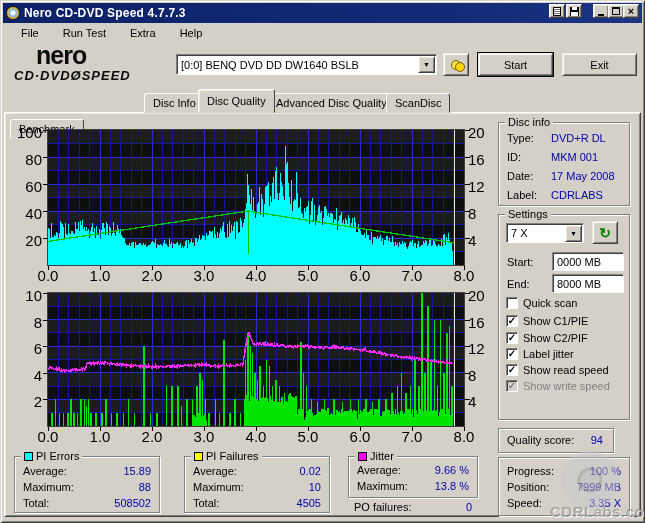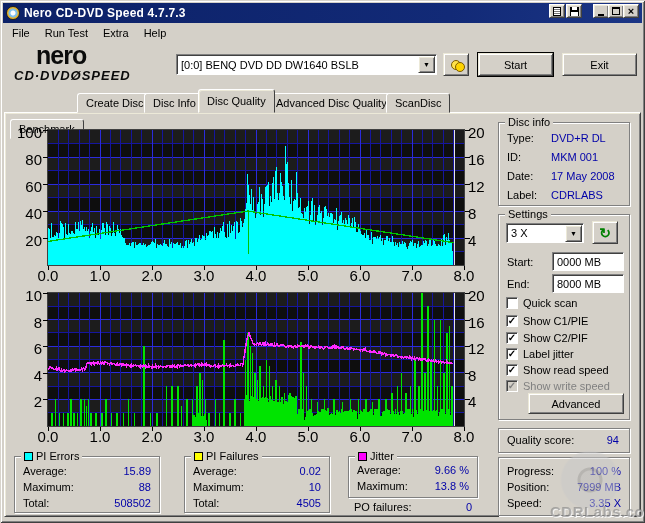--- a/index.html
+++ b/index.html
@@ -16,21 +16,21 @@
   .appicon{width:14px;height:14px;margin-left:3px;border-radius:50%;background:radial-gradient(circle at 50% 50%, #fff 0 2px, #7ec0ee 3px 4px, #e8b429 5px 6px, #3a57c4 7px);border:1px solid #222;}
   .ic-pages{width:8px;height:9px;border:1px solid #000;background:#fff repeating-linear-gradient(180deg,#fff 0 1px,#777 1px 2px);}
   .ic-floppy{width:9px;height:9px;background:#000;position:relative;}
   .ic-floppy::before{content:"";position:absolute;left:2px;top:0;width:5px;height:3px;background:#fff;}
   .ic-floppy::after{content:"";position:absolute;left:1px;bottom:0;width:7px;height:4px;background:#fff;}
   .ic-min{width:6px;height:2px;background:#000;margin-top:7px;}
   .ic-max{width:8px;height:8px;border:1px solid #000;border-top:2px solid #000;}
   .ic-x{font-size:11px;font-weight:bold;color:#000;line-height:10px;}
   
   #menubar{left:3px;top:23px;width:639px;height:19px;display:flex;align-items:center;}
-  .menu-item{font-size:11px;padding:14px 6px;margin-left:3px;}
+  .menu-item{font-size:11px;padding:14px 6px;margin-left:12px;}
   
   .logo1{left:36px;top:44px;font-size:25px;font-weight:bold;letter-spacing:-1px;color:#0b0b0b;line-height:22px;}
   .logo2{left:14px;top:68px;font-size:13px;font-weight:bold;font-style:italic;letter-spacing:1px;color:#0b0b0b;}
   .combo{left:176px;top:54px;width:261px;height:21px;background:#fff;border:1px solid;border-color:#808080 #fff #fff #808080;box-shadow:inset 1px 1px 0 #404040;display:flex;align-items:center;}
   .combo .ctext{font-size:11px;margin-left:4px;flex:1;}
   .drop{width:17px;height:17px;margin-right:1px;background:#D4D0C8;border:1px solid;border-color:#fff #404040 #404040 #fff;box-shadow:inset 1px 1px 0 #ece9d8, inset -1px -1px 0 #808080;display:flex;align-items:center;justify-content:center;font-size:7px;color:#000;}
   .btn{background:#D4D0C8;border:1px solid;border-color:#ece9d8 #404040 #404040 #ece9d8;box-shadow:inset 1px 1px 0 #fff, inset -1px -1px 0 #808080;font-size:11px;color:#000;display:flex;align-items:center;justify-content:center;padding:0;}
   .default-btn{box-shadow:0 0 0 1px #000, inset 1px 1px 0 #fff, inset -1px -1px 0 #808080;}
   .disc-ic{position:relative;width:10px;height:9px;}
   .disc-ic::before,.disc-ic::after{content:"";position:absolute;width:8px;height:8px;border-radius:50%;background:#ffe14a;border:1px solid #7a5a00;}
@@ -104,21 +104,20 @@
     <span class="ctext">[0:0]   BENQ DVD DD DW1640 BSLB</span>
     <span class="drop">▼</span>
   </div>
   <button class="abs btn" style="left:443px;top:53px;width:26px;height:23px;">
     <span class="disc-ic"></span>
   </button>
   <button class="abs btn default-btn" style="left:478px;top:53px;width:75px;height:23px;">Start</button>
   <button class="abs btn" style="left:562px;top:53px;width:75px;height:23px;">Exit</button>
 
   <div class="tab" style="left:10px;margin-top:26px;">Benchmark</div>
-  <div class="tab" style="left:77px;">Create Disc</div>
   <div class="tab" style="left:144px;">Disc Info</div>
   <div class="tab active" style="left:198px;">Disc Quality</div>
   <div class="tab" style="left:267px;">Advanced Disc Quality</div>
   <div class="tab" style="left:386px;">ScanDisc</div>
 
   <div id="page" class="abs"></div>
 
   <div id="charts">
       <div class="plot" style="left: 48px; top: 130px; width: 416px; height: 135px; z-index: 3;"><svg width="416" height="135" shape-rendering="crispEdges">
           <rect x="0" y="0.0" width="416" height="13.5" fill="#1c1c1c"></rect>
@@ -332,21 +331,21 @@
     <span class="row val" style="left:52px;top:28px;">MKM 001</span>
     <span class="row" style="left:8px;top:47px;">Date:</span>
     <span class="row val" style="left:52px;top:47px;">17 May 2008</span>
     <span class="row" style="left:8px;top:66px;">Label:</span>
     <span class="row val" style="left:52px;top:66px;">CDRLABS</span>
   </div>
 
   <div class="gbox" style="left:498px;top:214px;width:132px;height:206px;">
     <span class="gleg">Settings</span>
     <div class="abs combo" style="left:7px;top:8px;width:78px;height:20px;">
-      <span class="ctext">3 X</span>
+      <span class="ctext">7 X</span>
       <span class="drop">▼</span>
     </div>
     <button class="abs btn" style="left:93px;top:6px;width:26px;height:23px;color:#008000;font-weight:bold;font-size:14px;">
         <span>↻</span>
       </button>
     <span class="row" style="left:8px;top:41px;">Start:</span>
     <div class="input" style="left:53px;top:37px;width:72px;height:19px;">0000 MB</div>
     <span class="row" style="left:8px;top:63px;">End:</span>
     <div class="input" style="left:53px;top:59px;width:72px;height:19px;">8000 MB</div>
 
@@ -379,24 +378,23 @@
           <span class="ck">✓</span>
         </span>
         <span class="cblab">Show read speed</span>
     </div>
     <div class="cb on dis" style="left:7px;top:165px;">
       <span class="cbbox">
           <span class="ck">✓</span>
         </span>
         <span class="cblab">Show write speed</span>
     </div>
-    <button class="abs btn" style="left:29px;top:178px;width:96px;height:21px;">Advanced</button>
-  </div>
-
-  <div class="gbox" style="left:498px;top:428px;width:132px;height:25px;">
+  </div>
+
+  <div class="gbox" style="left:498px;top:428px;width:116px;height:25px;">
     <span class="row" style="left:8px;top:5px;">Quality score:</span>
     <span class="rv" style="right:10px;top:5px;width:40px;">94</span>
   </div>
 
   <div class="gbox" style="left:498px;top:457px;width:132px;height:59px;">
     <span class="row" style="left:8px;top:7px;">Progress:</span>
     <span class="rv" style="right:8px;top:7px;width:60px;">100 %</span>
     <span class="row" style="left:8px;top:23px;">Position:</span>
     <span class="rv" style="right:8px;top:23px;width:60px;">7999 MB</span>
     <span class="row" style="left:8px;top:39px;">Speed:</span>

